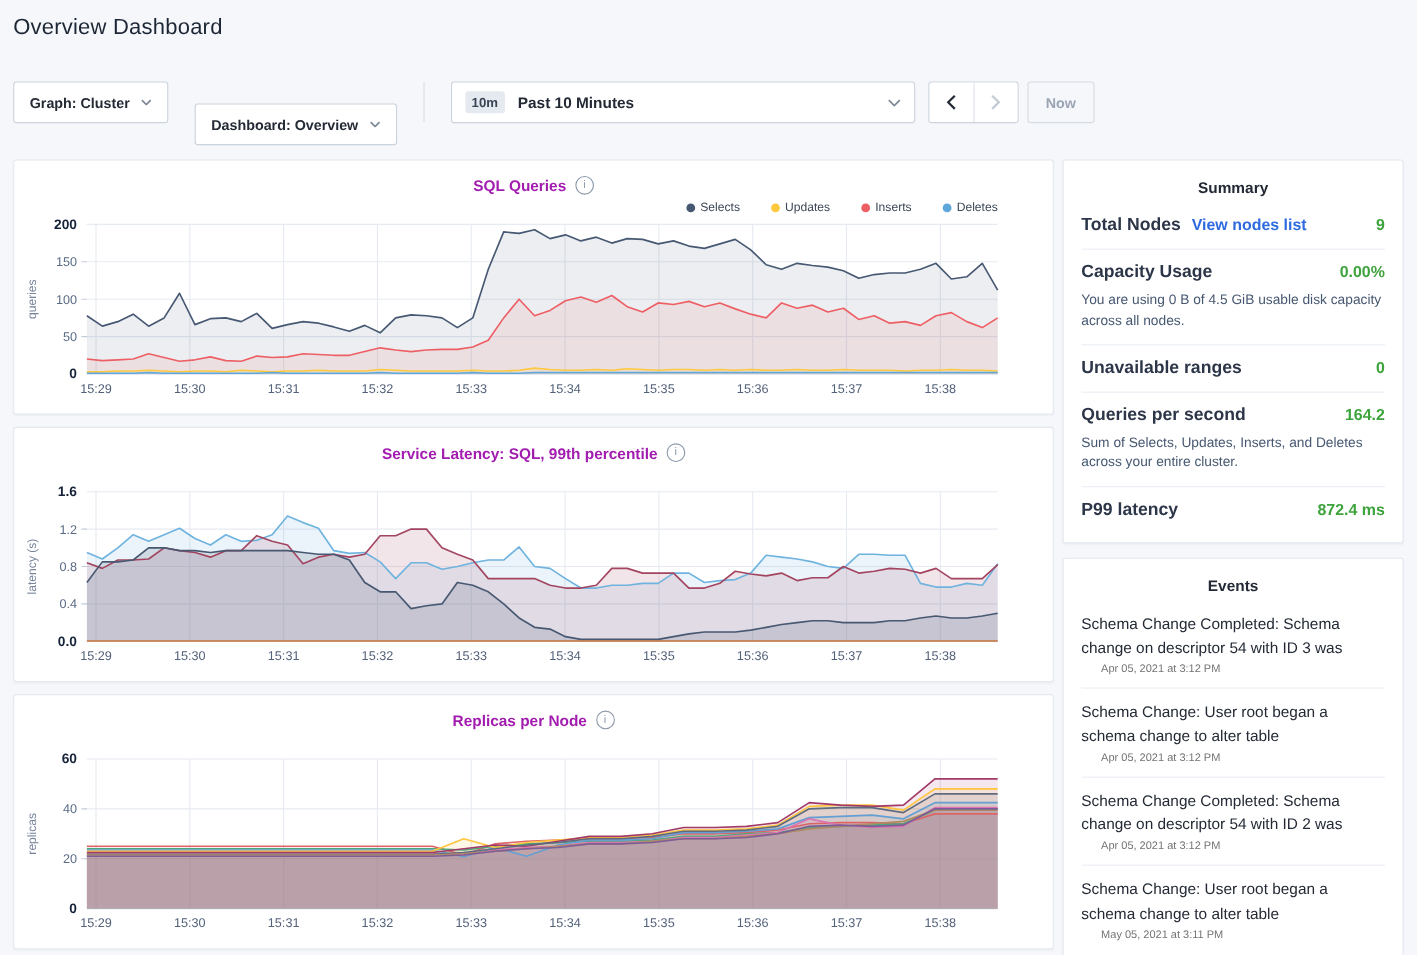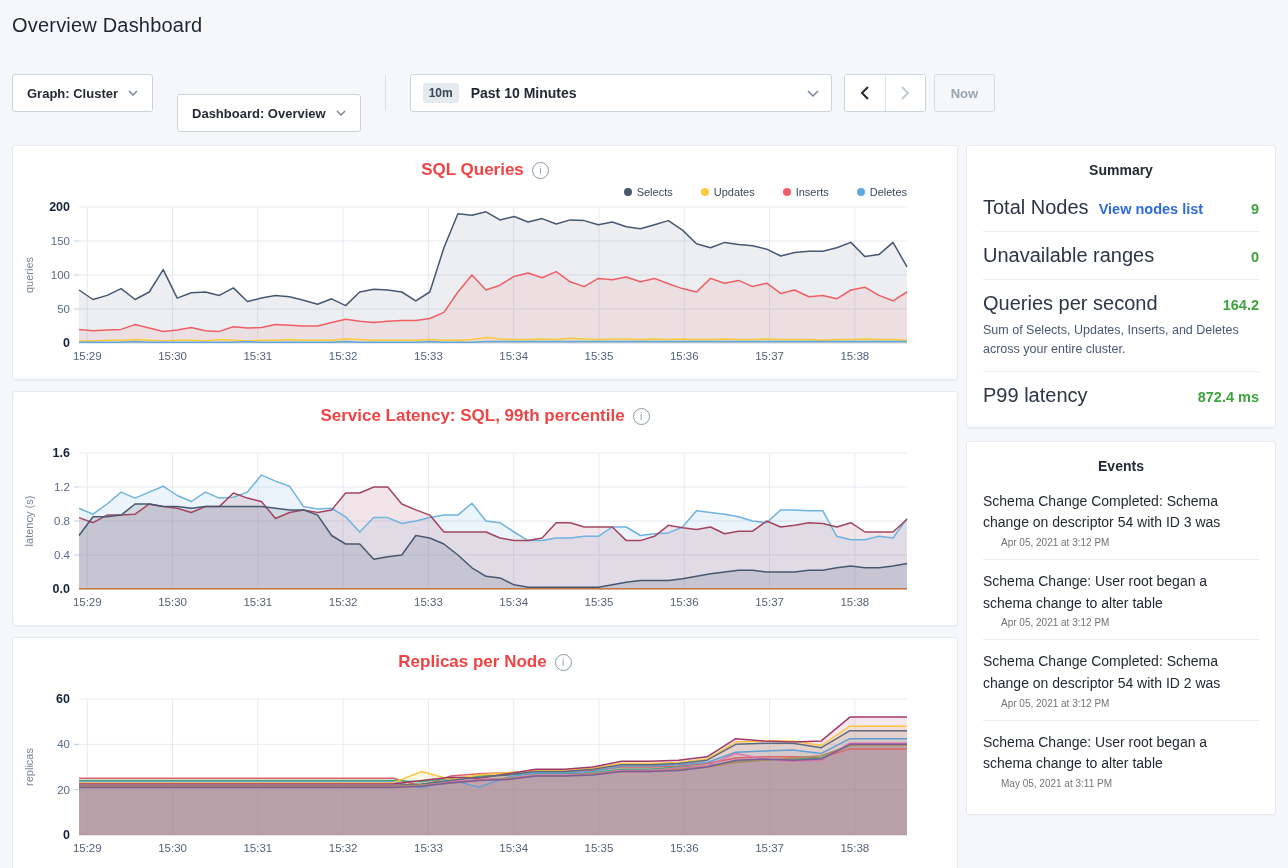--- a/index.html
+++ b/index.html
@@ -25,41 +25,41 @@
   .now-btn{margin-left:8px;height:38px;border:1px solid #D6DCE3;border-radius:3px;background:transparent;
     color:#9AA5B3;font-weight:bold;font-size:13px;padding:0 16px;cursor:default;box-sizing:border-box;}
   
   .content{display:flex;gap:8px;margin-top:24px;align-items:flex-start;}
   .main-col{width:946px;display:flex;flex-direction:column;gap:11px;}
   .sidebar{flex:1;display:flex;flex-direction:column;gap:13px;}
   .card{background:#fff;border:1px solid #E4E9F0;border-radius:3px;box-shadow:0 1px 2px rgba(40,50,70,.04);}
   
   .chart-card{padding:14px 0 10px 0;}
   .chart-head{display:flex;justify-content:center;align-items:center;gap:8px;}
-  .chart-title{font-weight:bold;font-size:17px;color:#ef4444;}
+  .chart-title{font-weight:bold;font-size:14px;color:#a21caf;}
   .info-icon{width:15px;height:15px;border:1px solid #8B98A9;border-radius:50%;color:#8B98A9;
     font-size:10px;line-height:15px;text-align:center;display:inline-block;cursor:pointer;}
   .legend{height:18px;display:flex;justify-content:flex-end;gap:28px;padding-right:50px;align-items:center;margin-top:3px;}
   .legend-item{font-size:11px;color:#3C4858;display:flex;align-items:center;gap:5px;cursor:pointer;}
   .legend-dot{width:8px;height:8px;border-radius:50%;display:inline-block;}
   svg.plot{display:block;width:944px;height:168px;}
   svg .grid{stroke:#E6EAF1;stroke-width:1;}
   svg .axis{stroke:#CBD4DF;stroke-width:1;}
   svg .tickmark{stroke:#C2CBD8;stroke-width:1;}
   svg .ytick{font-size:11.5px;fill:#5A6B85;font-family:"Liberation Sans",sans-serif;}
   svg .ytick.bold{font-weight:bold;fill:#152238;font-size:12.5px;}
   svg .xtick{font-size:11.5px;fill:#53617A;font-family:"Liberation Sans",sans-serif;}
   svg .axlabel{font-size:11px;fill:#76839B;font-family:"Liberation Sans",sans-serif;}
   
   .side-card{padding:14px 16px;}
   .side-title{text-align:center;font-weight:bold;font-size:14px;color:#242A35;margin:2px 0 6px 0;}
   .summary-item{padding:12px 0;border-bottom:1px solid #E9EDF3;}
   .summary-item:last-child{border-bottom:none;padding-bottom:6px;}
   .summary-row{display:flex;align-items:baseline;gap:10px;}
-  .s-label{font-weight:normal;font-size:20px;color:#2C3648;}
+  .s-label{font-weight:bold;font-size:16px;color:#2C3648;}
   .s-link{color:#2F6BE0;font-weight:bold;font-size:14.5px;text-decoration:none;cursor:pointer;}
   .s-value{margin-left:auto;color:#3DA33C;font-weight:bold;font-size:14.5px;white-space:nowrap;}
   .s-desc{margin:6px 0 0 0;font-size:12.5px;color:#475872;line-height:1.5;}
   .event-item{padding:11px 0;border-bottom:1px solid #E9EDF3;}
   .event-item:last-child{border-bottom:none;}
   .event-msg{font-size:14px;color:#242A35;line-height:1.55;}
   .event-time{margin-top:3px;font-size:10px;color:#737373;margin-left:18px;}
 </style>
 </head>
 <body>
@@ -296,20 +296,28 @@
         <div id="summary-list">
   <div class="summary-item">
     <div class="summary-row">
       <span class="s-label">Total Nodes</span>
       <a class="s-link">View nodes list</a>
       <span class="s-value">9</span>
     </div>
 
   </div>
 
+  <div class="summary-item">
+    <div class="summary-row">
+      <span class="s-label">Capacity Usage</span>
+
+      <span class="s-value">0.00%</span>
+    </div>
+    <p class="s-desc">You are using 0 B of 4.5 GiB usable disk capacity across all nodes.</p>
+  </div>
 
   <div class="summary-item">
     <div class="summary-row">
       <span class="s-label">Unavailable ranges</span>
 
       <span class="s-value">0</span>
     </div>
 
   </div>
 

